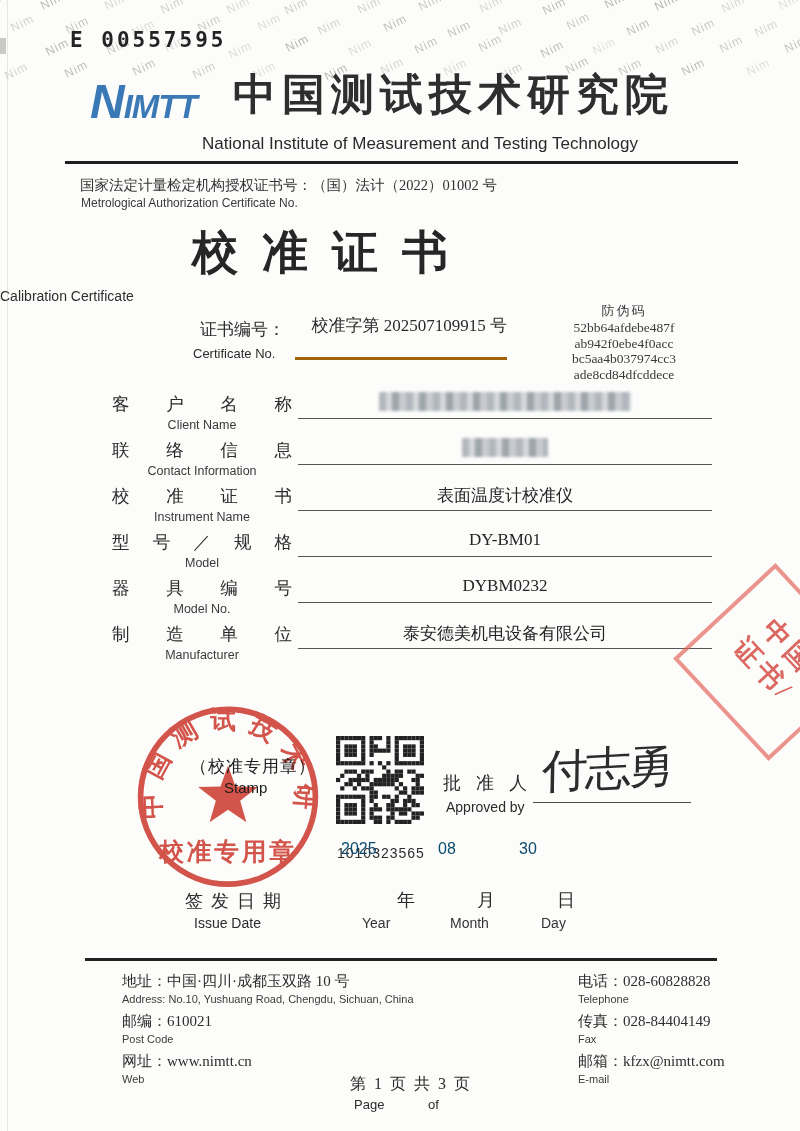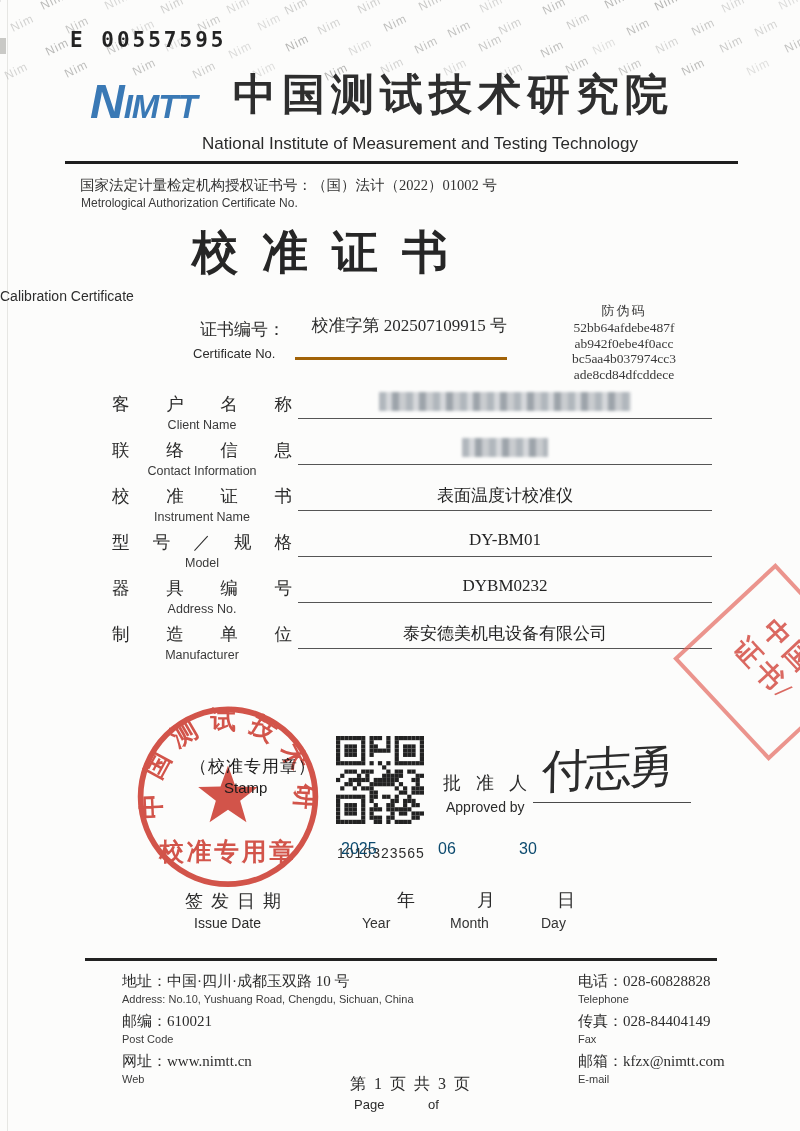--- a/index.html
+++ b/index.html
@@ -198,21 +198,21 @@
     <div class="fen sans">Instrument Name</div>
     <div class="fline">表面温度计校准仪</div>
   </div>
   <div class="frow" style="top:530px">
     <div class="flabel">型号／规格</div>
     <div class="fen sans">Model</div>
     <div class="fline">DY-BM01</div>
   </div>
   <div class="frow" style="top:576px">
     <div class="flabel">器具编号</div>
-    <div class="fen sans">Address No.</div>
+    <div class="fen sans">Model No.</div>
     <div class="fline">DYBM0232</div>
   </div>
   <div class="frow" style="top:622px">
     <div class="flabel">制造单位</div>
     <div class="fen sans">Manufacturer</div>
     <div class="fline">泰安德美机电设备有限公司</div>
   </div>
 
   <div class="abs" id="side-stamp">
     <div class="ss-inner">
@@ -471,21 +471,21 @@
 
   <div class="abs" id="approve-cn">批准人</div>
   <div class="abs sans" id="approve-en">Approved by</div>
   <div class="abs" id="sig-line"></div>
   <div class="abs" id="signature">付志勇</div>
 
   <div class="abs" id="issue-cn">签发日期</div>
   <div class="abs sans" id="issue-en">Issue Date</div>
   <span class="idate sans" style="left:341px">2025</span>
   <span class="idate-cjk" style="left:397px">年</span>
-  <span class="idate sans" style="left:438px">06</span>
+  <span class="idate sans" style="left:438px">08</span>
   <span class="idate-cjk" style="left:477px">月</span>
   <span class="idate sans" style="left:519px">30</span>
   <span class="idate-cjk" style="left:557px">日</span>
   <span class="idate-en sans" style="left:362px">Year</span>
   <span class="idate-en sans" style="left:450px">Month</span>
   <span class="idate-en sans" style="left:541px">Day</span>
 
   <div class="abs" id="footer-rule"></div>
   <div class="abs" id="footer-left">
     <div class="f-cn">地址：中国·四川·成都玉双路 10 号</div>

